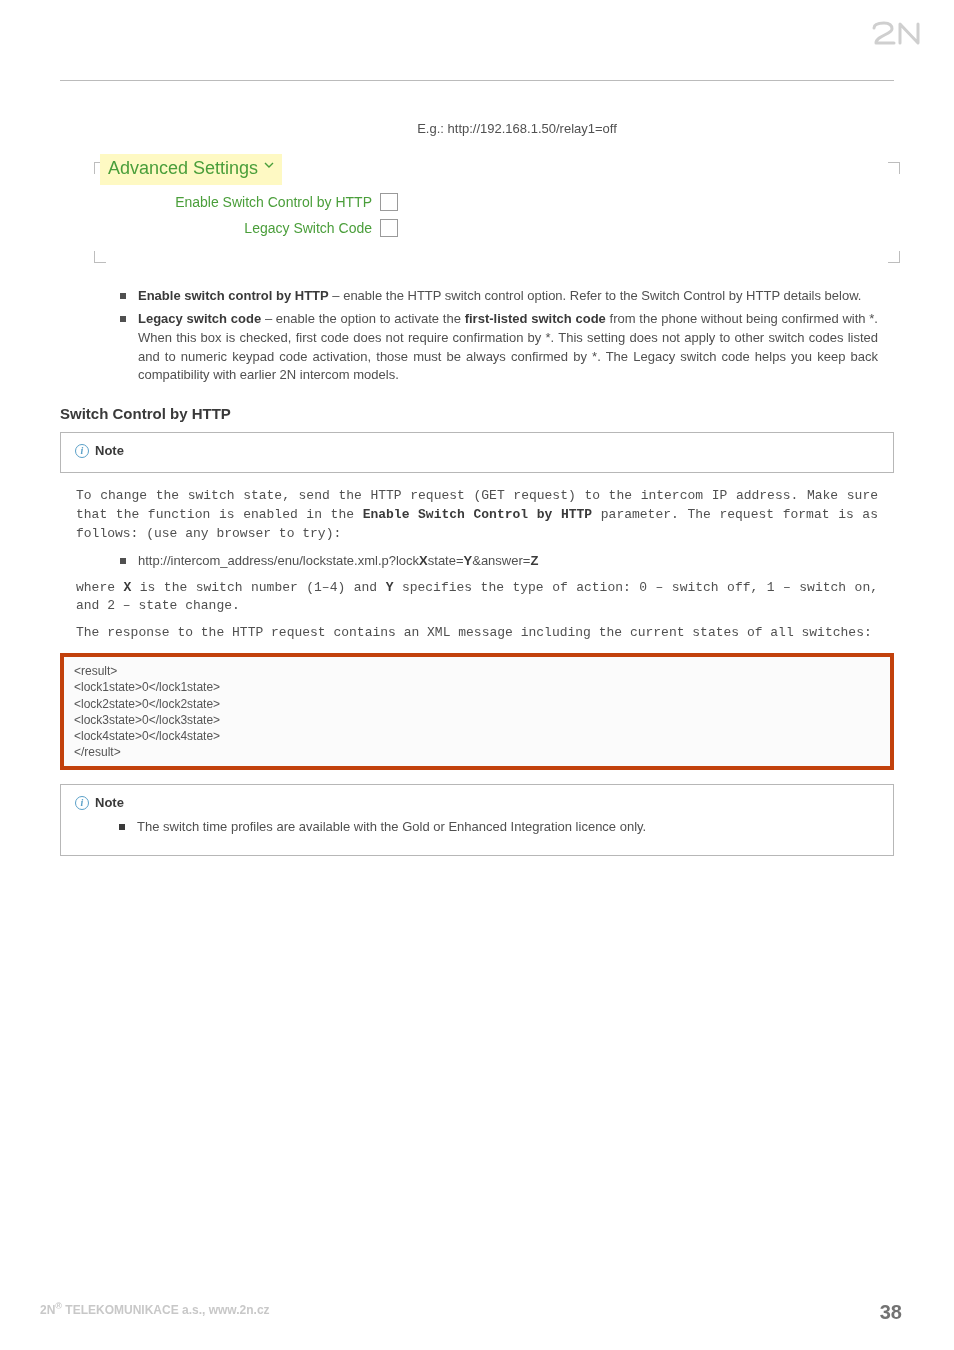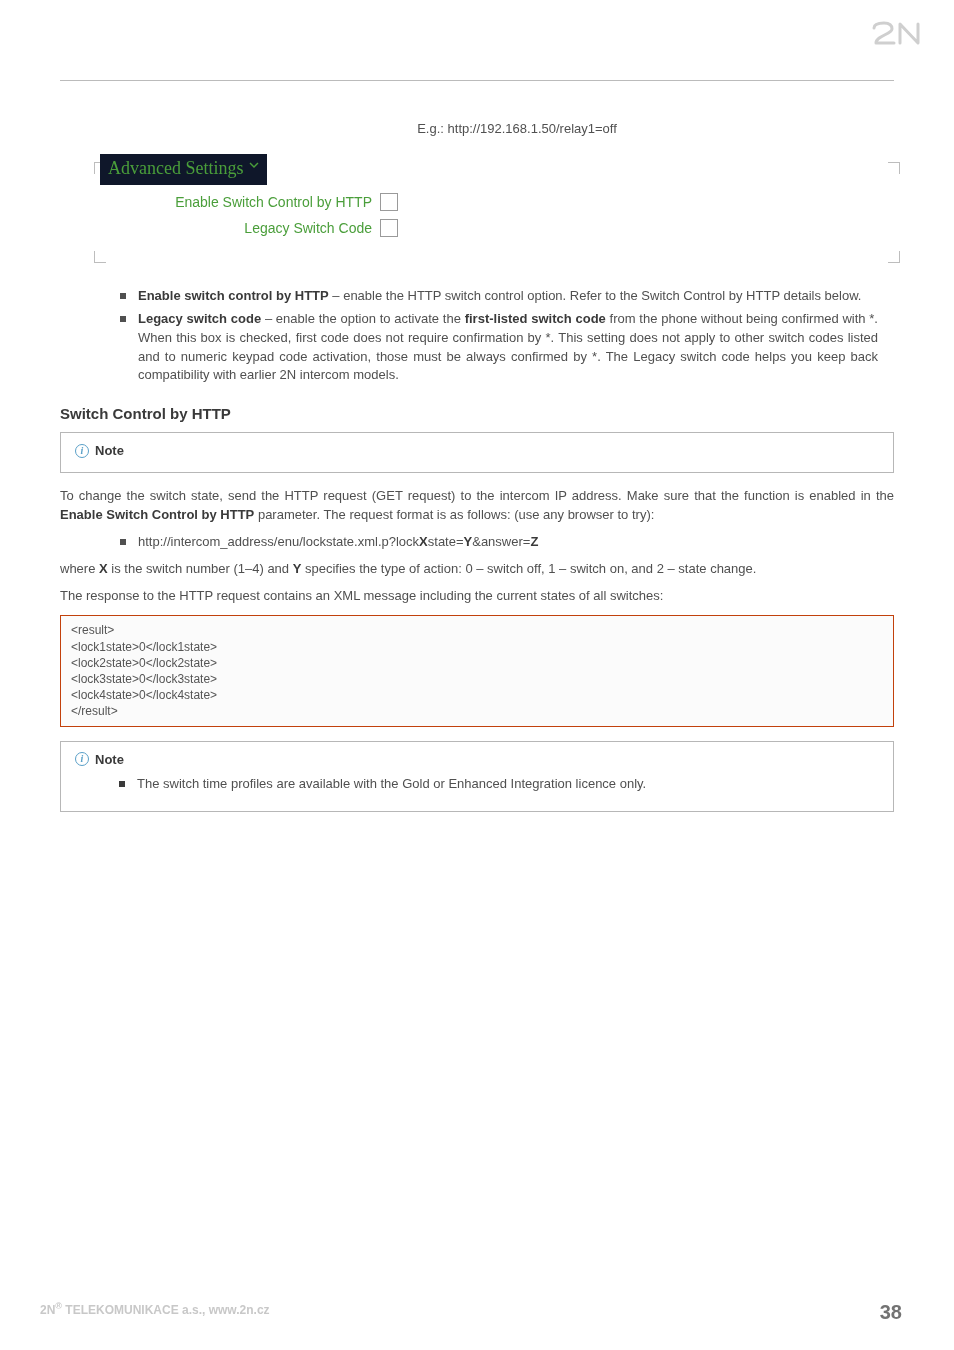--- a/index.html
+++ b/index.html
@@ -28,26 +28,26 @@
   .indent1 { margin-left: 80px; text-align: center; }
   .settings-panel {
     margin: 18px 0 28px 40px;
     position: relative;
     padding: 0 0 14px 0;
   }
   .settings-header {
     color: #4a9e3a;
     font-size: 18px;
     font-weight: 300;
-    font-family: Liberation Serif, serif;
+    font-family: Liberation Sans, sans-serif;
     padding: 4px 8px 6px 8px;
     display: inline-flex;
     align-items: flex-start;
     gap: 6px;
-    background: #0f172a;
+    background: #fef9c3;
     z-index: 2;
     position: relative;
   }
   .settings-header .chev { font-size: 12px; color: #4a9e3a; }
   .settings-row {
     display: flex;
     align-items: center;
     margin: 8px 0 8px 0;
   }
   .settings-label {
@@ -96,25 +96,25 @@
     display: flex; align-items: center; gap: 6px;
     font-weight: bold; color: #3a3a3a; margin-bottom: 4px;
   }
   .info-icon {
     width: 14px; height: 14px; border: 1.5px solid #5aa0c8; border-radius: 50%;
     display: inline-flex; align-items: center; justify-content: center;
     color: #5aa0c8; font-size: 10px; font-family: Georgia, serif; font-style: italic;
     line-height: 1;
   }
 
-  p.body { text-align: justify; line-height: 1.45; margin: 8px 0; }
+  p.body { text-align: justify; line-height: 1.45; margin: 8px 16px; font-family: Liberation Mono, monospace; }
   strong { font-weight: bold; color: #3a3a3a; }
 
   .code-box {
-    border: 1px solid #c2410c;
+    border: 4px solid #c2410c;
     background: #fbfbfb;
     margin: 10px 0 14px 0;
     padding: 6px 10px;
     font-size: 12px;
     color: #555;
     line-height: 1.35;
     font-family: Verdana, Geneva, sans-serif;
   }
 
   .footer {

